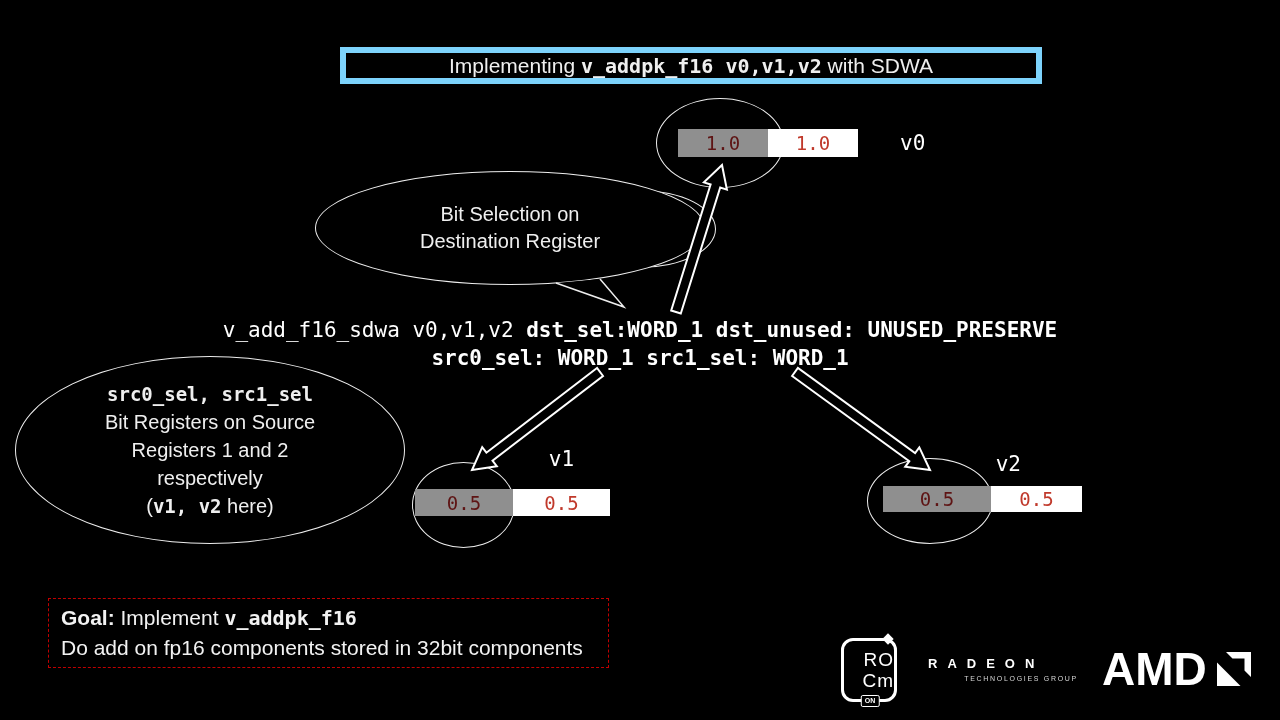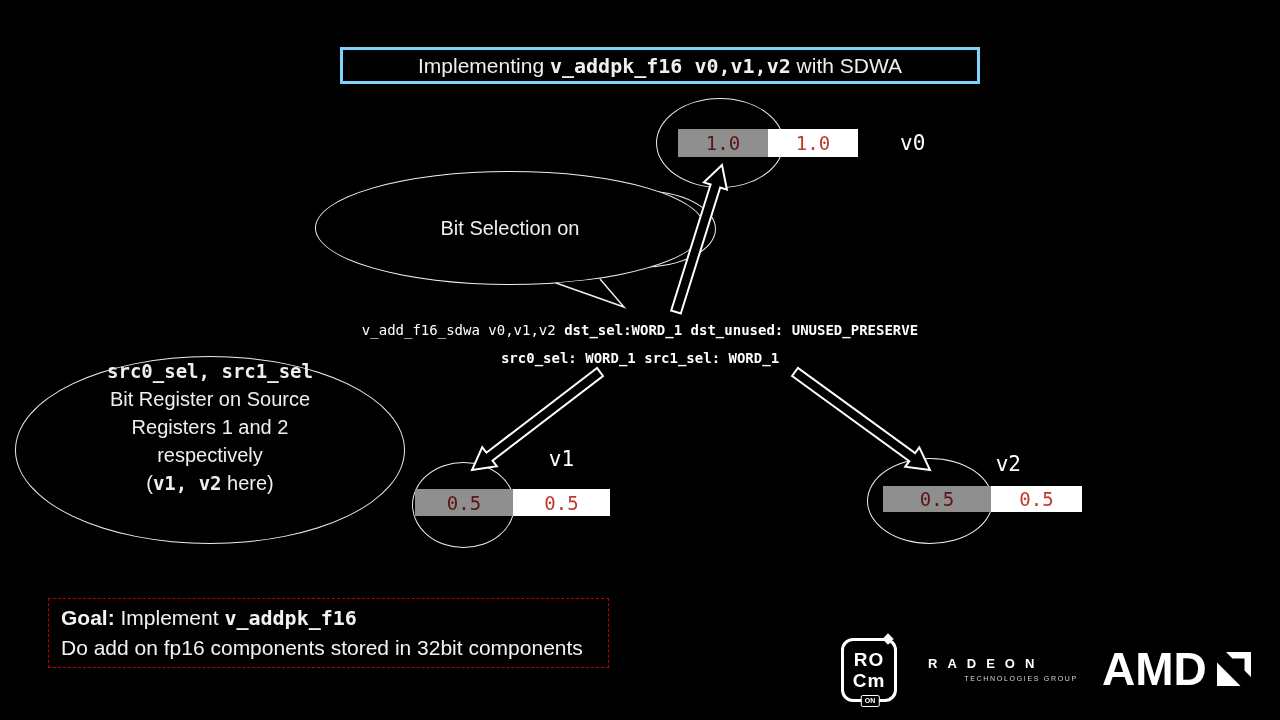--- a/index.html
+++ b/index.html
@@ -6,54 +6,54 @@
   html,body{background:#000}
   body{display:flex;justify-content:center}
   .stage{position:relative;width:1280px;height:720px;background:#000;color:#fff;
          font-family:"Liberation Sans",sans-serif;overflow:hidden}
   .abs{position:absolute}
   .mono{font-family:"DejaVu Sans Mono",monospace}
   .bold{font-weight:700}
 
   .ellipse{position:absolute;border:1.5px solid #ededed;border-radius:50%;z-index:1}
 
-  .title-box{left:340px;top:47px;width:640px;height:37px;border:3px solid #7dd3fc;
+  .title-box{left:340px;top:47px;width:702px;height:37px;border:6px solid #7dd3fc;
              display:flex;align-items:center;justify-content:center;font-size:21px;color:#efefef}
   .title-box .mono{font-size:20px}
 
   .reg-box{display:flex;align-items:center;justify-content:center;
            font-family:"DejaVu Sans Mono",monospace;font-weight:400;font-size:19px;z-index:5}
   .reg-box.gray{background:#8f8f8f;color:#5e1414}
   .reg-box.white{background:#ffffff;color:#c0392b}
   .reg-label{font-family:"DejaVu Sans Mono",monospace;font-size:21px;color:#fff;z-index:5}
 
   .bubble{border:1.5px solid #ededed;border-radius:50%;background:#000;z-index:2;
           display:flex;flex-direction:column;align-items:center;justify-content:center;
           font-size:20px;line-height:27px;color:#efefef;text-align:center}
 
   .instr{left:0;width:1280px;text-align:center;font-family:"DejaVu Sans Mono",monospace;
-         font-size:14px;line-height:28px;color:#fff;z-index:3}
+         font-size:21px;line-height:28px;color:#fff;z-index:3}
 
   .src-callout{left:15px;top:356px;width:390px;height:188px;border:1.5px solid #ededed;
                border-radius:50%;display:flex;flex-direction:column;align-items:center;
-               text-align:center;font-size:20px;line-height:28px;
+               justify-content:center;text-align:center;font-size:20px;line-height:28px;
                color:#efefef;z-index:2}
   .src-callout .mono{font-size:19px}
 
   .goal-box{left:48px;top:598px;width:561px;height:70px;border:1.5px dashed #c00000;
             padding:4px 0 0 12px;font-size:21px;line-height:29px;color:#f2f2f2;text-align:left}
   .goal-box .mono{font-size:20px}
 
   svg.overlay{position:absolute;left:0;top:0;z-index:4;pointer-events:none}
   .arrow{fill:#000;stroke:#fff;stroke-width:2;stroke-linejoin:miter}
   .tail{fill:#000;stroke:#ededed;stroke-width:1.5}
 
   .rocm{left:841px;top:638px;width:58px;height:74px;z-index:2}
   .rocm-box{width:56px;height:64px;border:3px solid #fff;border-radius:12px;display:flex;
-            flex-direction:column;align-items:center;justify-content:center;font-weight:700;
+            flex-direction:column;align-items:flex-end;justify-content:center;font-weight:400;
             font-size:19px;line-height:21px;letter-spacing:1px}
   .rocm-tab{position:absolute;left:50%;top:57px;transform:translateX(-50%);background:#000;
             border:1px solid #fff;border-radius:2px;font-size:7px;font-weight:700;
             line-height:8px;padding:1px 3px}
   .rocm-leaf{position:absolute;right:7px;top:-3px;width:8px;height:8px;background:#fff;
              transform:rotate(45deg)}
 
   .radeon{left:928px;top:656px;width:154px;z-index:2}
   .radeon-word{font-size:13px;font-weight:700;letter-spacing:10px;white-space:nowrap}
   .radeon-sub{margin-top:4px;font-size:7px;letter-spacing:1.7px;color:#d8d8d8;
@@ -77,30 +77,31 @@
     </div>
   <div class="reg-box white abs" style="left:768px;top:129px;width:90px;height:28px;">
       <span>1.0</span>
     </div>
   <div class="reg-label abs" style="left:900px;top:131px;">v0</div>
 
   <div class="ellipse" style="left:564px;top:190px;width:152px;height:78px;"></div>
 
   <div class="bubble abs" style="left:315px;top:171px;width:390px;height:114px;">
     <div>Bit Selection on</div>
+    <div>Destination Register</div>
   </div>
 
   <div class="instr abs" style="top:316px;">
     <div><span>v_add_f16_sdwa v0,v1,v2 </span><span class="bold">dst_sel:WORD_1 dst_unused: UNUSED_PRESERVE</span></div>
     <div class="bold">src0_sel: WORD_1 src1_sel: WORD_1</div>
   </div>
 
   <div class="src-callout abs">
     <div class="mono bold">src0_sel, src1_sel</div>
-    <div>Bit Register on Source</div>
+    <div>Bit Registers on Source</div>
     <div>Registers 1 and 2</div>
     <div>respectively</div>
     <div><span>(</span><span class="mono bold">v1, v2</span><span> here)</span></div>
   </div>
 
   <div class="reg-label abs" style="left:513px;top:447px;width:97px;text-align:center;">v1</div>
   <div class="ellipse" style="left:412px;top:462px;width:103px;height:86px;"></div>
   <div class="reg-box gray abs" style="left:415px;top:489px;width:98px;height:27px;">
       <span>0.5</span>
     </div>

